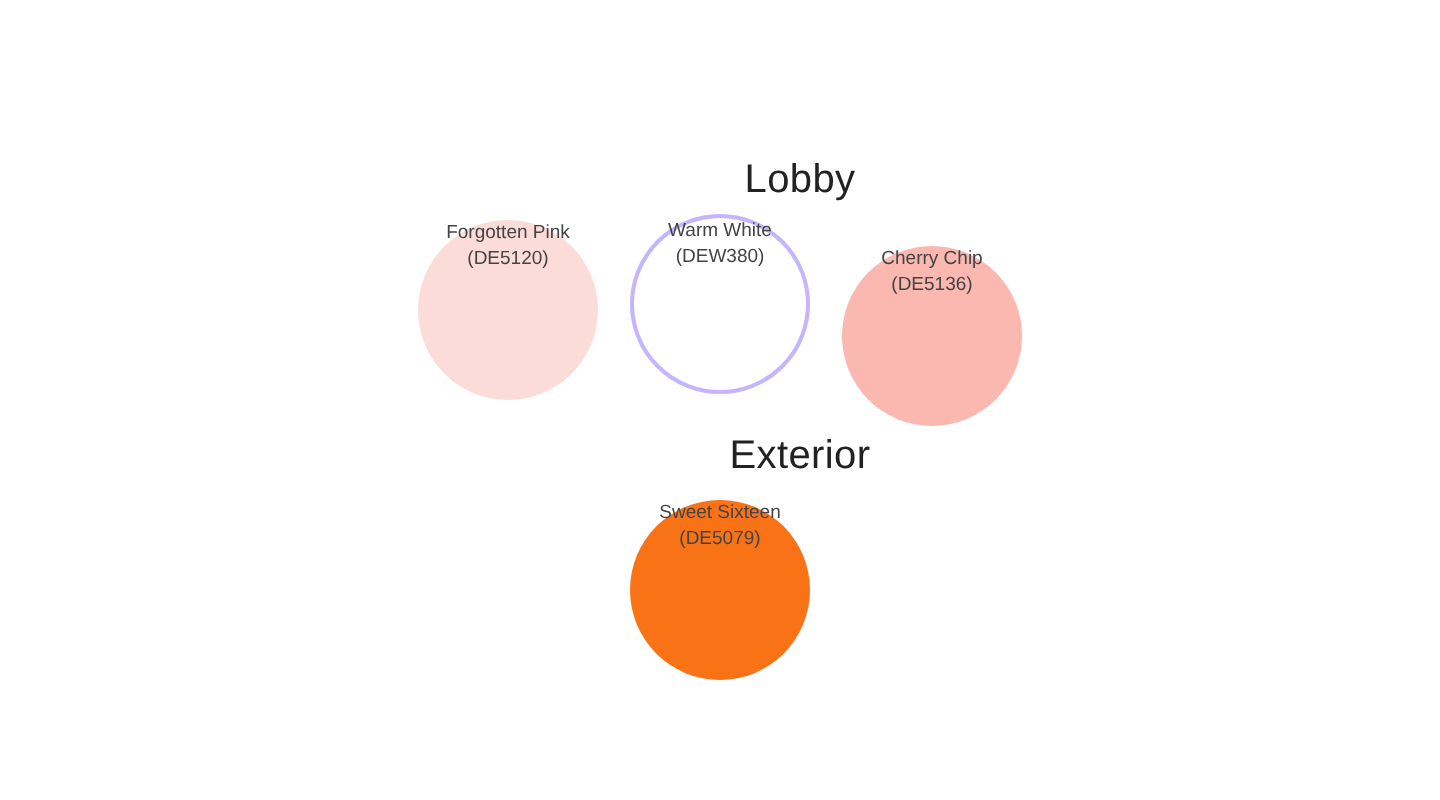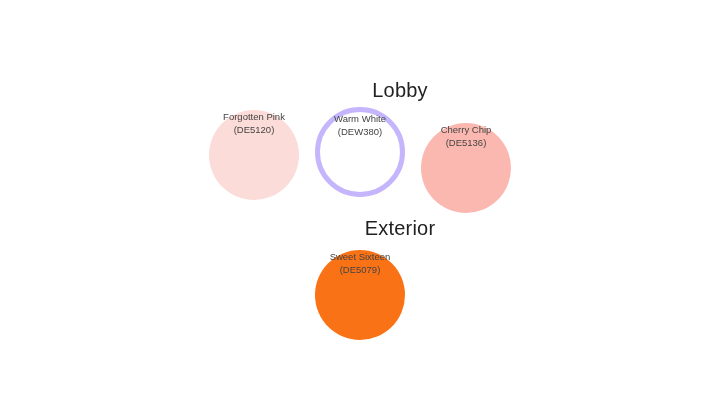--- a/index.html
+++ b/index.html
@@ -51,21 +51,21 @@
 <body>
 
 <div>
   <div class="section-title" style="top:78px;">Lobby</div>
 
   <div class="swatch" style="left:209px; top:110px; background:#fcdcd8;">
     <span class="name">Forgotten Pink</span>
     <span class="code">(DE5120)</span>
   </div>
 
-  <div class="swatch" style="left:315px; top:107px; background:#ffffff; border:5px solid #c4b5fd;">
+  <div class="swatch" style="left:315px; top:107px; background:#ffffff; border:2px solid #c4b5fd;">
     <span class="name">Warm White</span>
     <span class="code">(DEW380)</span>
   </div>
 
   <div class="swatch" style="left:421px; top:123px; background:#fbb8b0;">
     <span class="name">Cherry Chip</span>
     <span class="code">(DE5136)</span>
   </div>
 </div>
 

